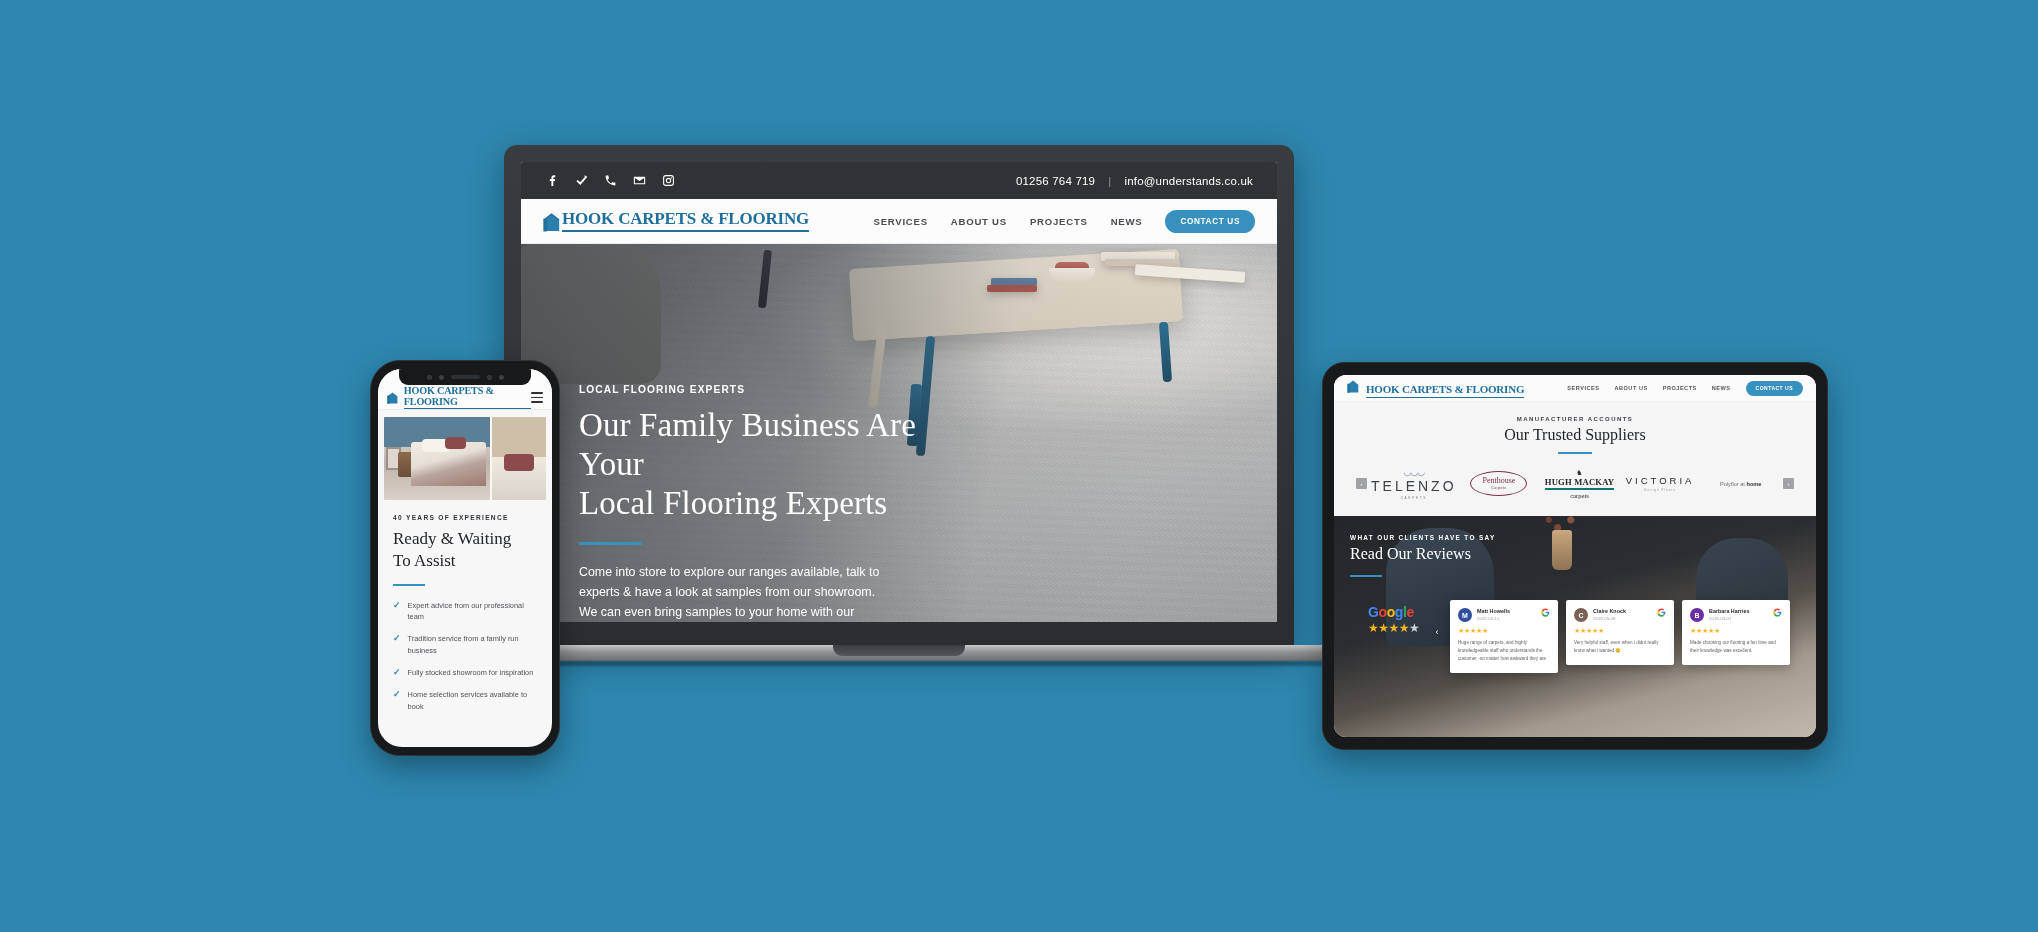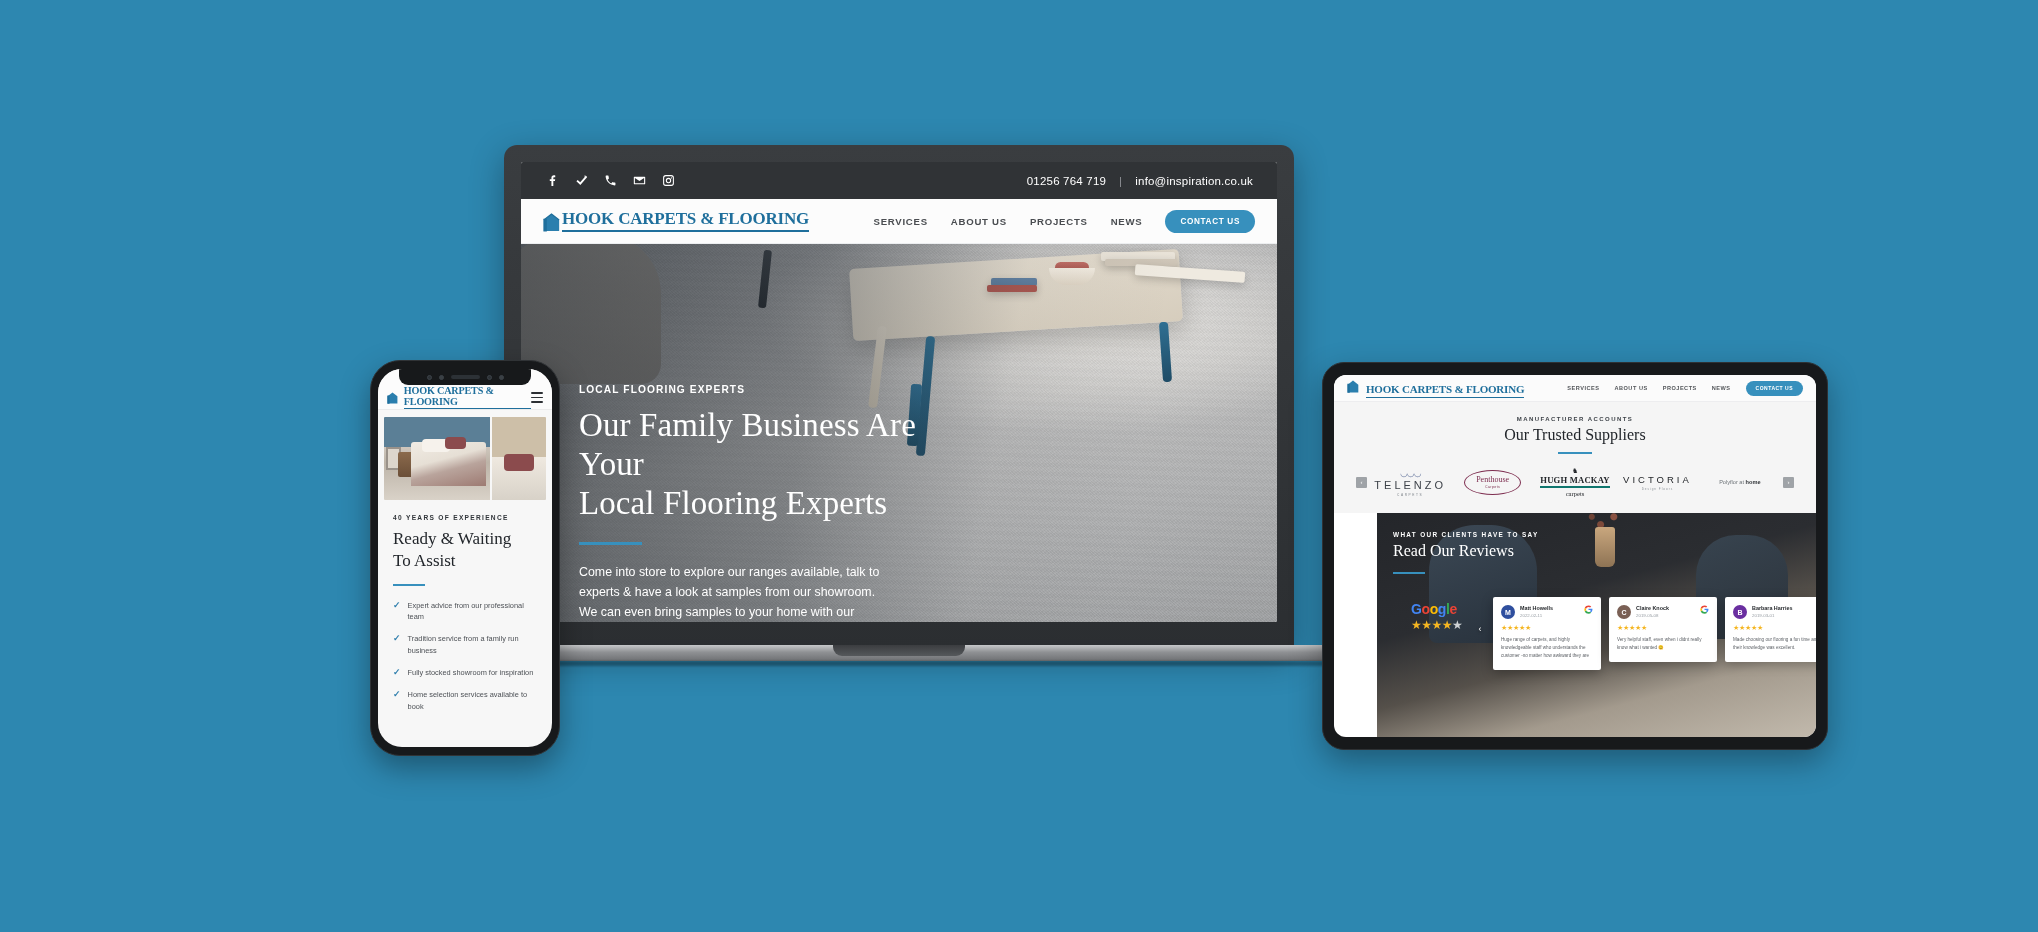--- a/index.html
+++ b/index.html
@@ -252,21 +252,21 @@
   .suppliers { background:#f5f5f5; padding:14px 0 16px; text-align:center; }
   .eyebrow.supp { color:#3e4349; font-size:6px; letter-spacing:1.45px; margin-bottom:4px; }
   .supp-title { font-family:"Liberation Serif", serif; font-size:16px; color:#22262b; font-weight:400; }
   .rule.ctr { width:34px; height:2px; margin:8px auto 0; }
   .logos {
     display:flex; align-items:center; justify-content:space-between;
     padding:13px 22px 0; gap:4px;
   }
   .brand { flex:1; display:flex; flex-direction:column; align-items:center; justify-content:center; }
   .brand-telenzo .tl-mark { font-size:9px; color:#6f7fa3; letter-spacing:-1px; margin-bottom:1px;}
-  .brand-telenzo .tl-name { font-size:11px; letter-spacing:3px; color:#3d4249; }
+  .brand-telenzo .tl-name { font-size:14px; letter-spacing:3px; color:#3d4249; }
   .brand-telenzo .tl-sub { font-size:3.2px; letter-spacing:1.6px; color:#7c8289; margin-top:2px; }
   .ph-oval {
     border:1px solid #7d2d4f; border-radius:50%; padding:5px 11px; text-align:center;
   }
   .ph-name { font-family:"Liberation Serif", serif; font-size:8px; color:#7d2d4f; line-height:1; }
   .ph-sub { font-size:3.6px; color:#7d2d4f; letter-spacing:.4px; margin-top:1px; }
   .hm-name {
     font-family:"Liberation Serif", serif; font-weight:700; font-size:8.6px;
     letter-spacing:.2px; color:#23262a; border-bottom:2px solid #0f766e; padding-bottom:1px;
   }
@@ -277,21 +277,20 @@
   .poly { font-size:5.6px; color:#6d7378; }
   .poly b { color:#2f3337; }
   .arrow-btn {
     width:11px; height:11px; background:#9fa3a7; color:#fff; font-size:6px;
     display:flex; align-items:center; justify-content:center; border-radius:1px; flex:none;
   }
 
   .reviews {
     position:relative; height:261px; overflow:hidden;
     background:linear-gradient(165deg,#24262a 0%,#2b2d31 34%,#55504a 52%,#a39a8d 68%,#cfc7ba 100%);
-    margin-left:43px;
   }
   .rv-chair {
     position:absolute; left:52px; top:12px; width:108px; height:118px;
     background:linear-gradient(160deg,#3d4a57,#27313c);
     border-radius:46px 46px 8px 8px; opacity:.95;
   }
   .rv-chair2 {
     position:absolute; right:28px; top:22px; width:92px; height:104px;
     background:linear-gradient(160deg,#3a4753,#252e38);
     border-radius:40px 40px 8px 8px; opacity:.9;
@@ -377,21 +376,21 @@
               </span>
             <span>
                 <svg viewBox="0 0 24 24">
                   <path d="M7 2h10a5 5 0 0 1 5 5v10a5 5 0 0 1-5 5H7a5 5 0 0 1-5-5V7a5 5 0 0 1 5-5zm0 2a3 3 0 0 0-3 3v10a3 3 0 0 0 3 3h10a3 3 0 0 0 3-3V7a3 3 0 0 0-3-3zm5 3a5 5 0 1 1 0 10 5 5 0 0 1 0-10zm0 2a3 3 0 1 0 0 6 3 3 0 0 0 0-6zm5.5-2.8a1.1 1.1 0 1 1 0 2.2 1.1 1.1 0 0 1 0-2.2z"></path>
                 </svg>
               </span>
           </div>
           <div class="topbar-right">
             <span>01256 764 719</span>
             <span class="topbar-sep">|</span>
-            <span>info@inspiration.co.uk</span>
+            <span>info@understands.co.uk</span>
           </div>
         </div>
 
         <div class="navbar">
           <div class="logo">
             <span class="logo-mark">
               <svg viewBox="0 0 20 22">
                   <path d="M1 8 10 1l9 7v13H1z" fill="#2b7fae"></path>
                   <path d="M1 8 10 1l9 7" fill="none" stroke="#1f6f9c" stroke-width="1.6"></path>
                   <path d="M0.5 6.5h4v15h-4z" fill="#1f6f9c"></path>

